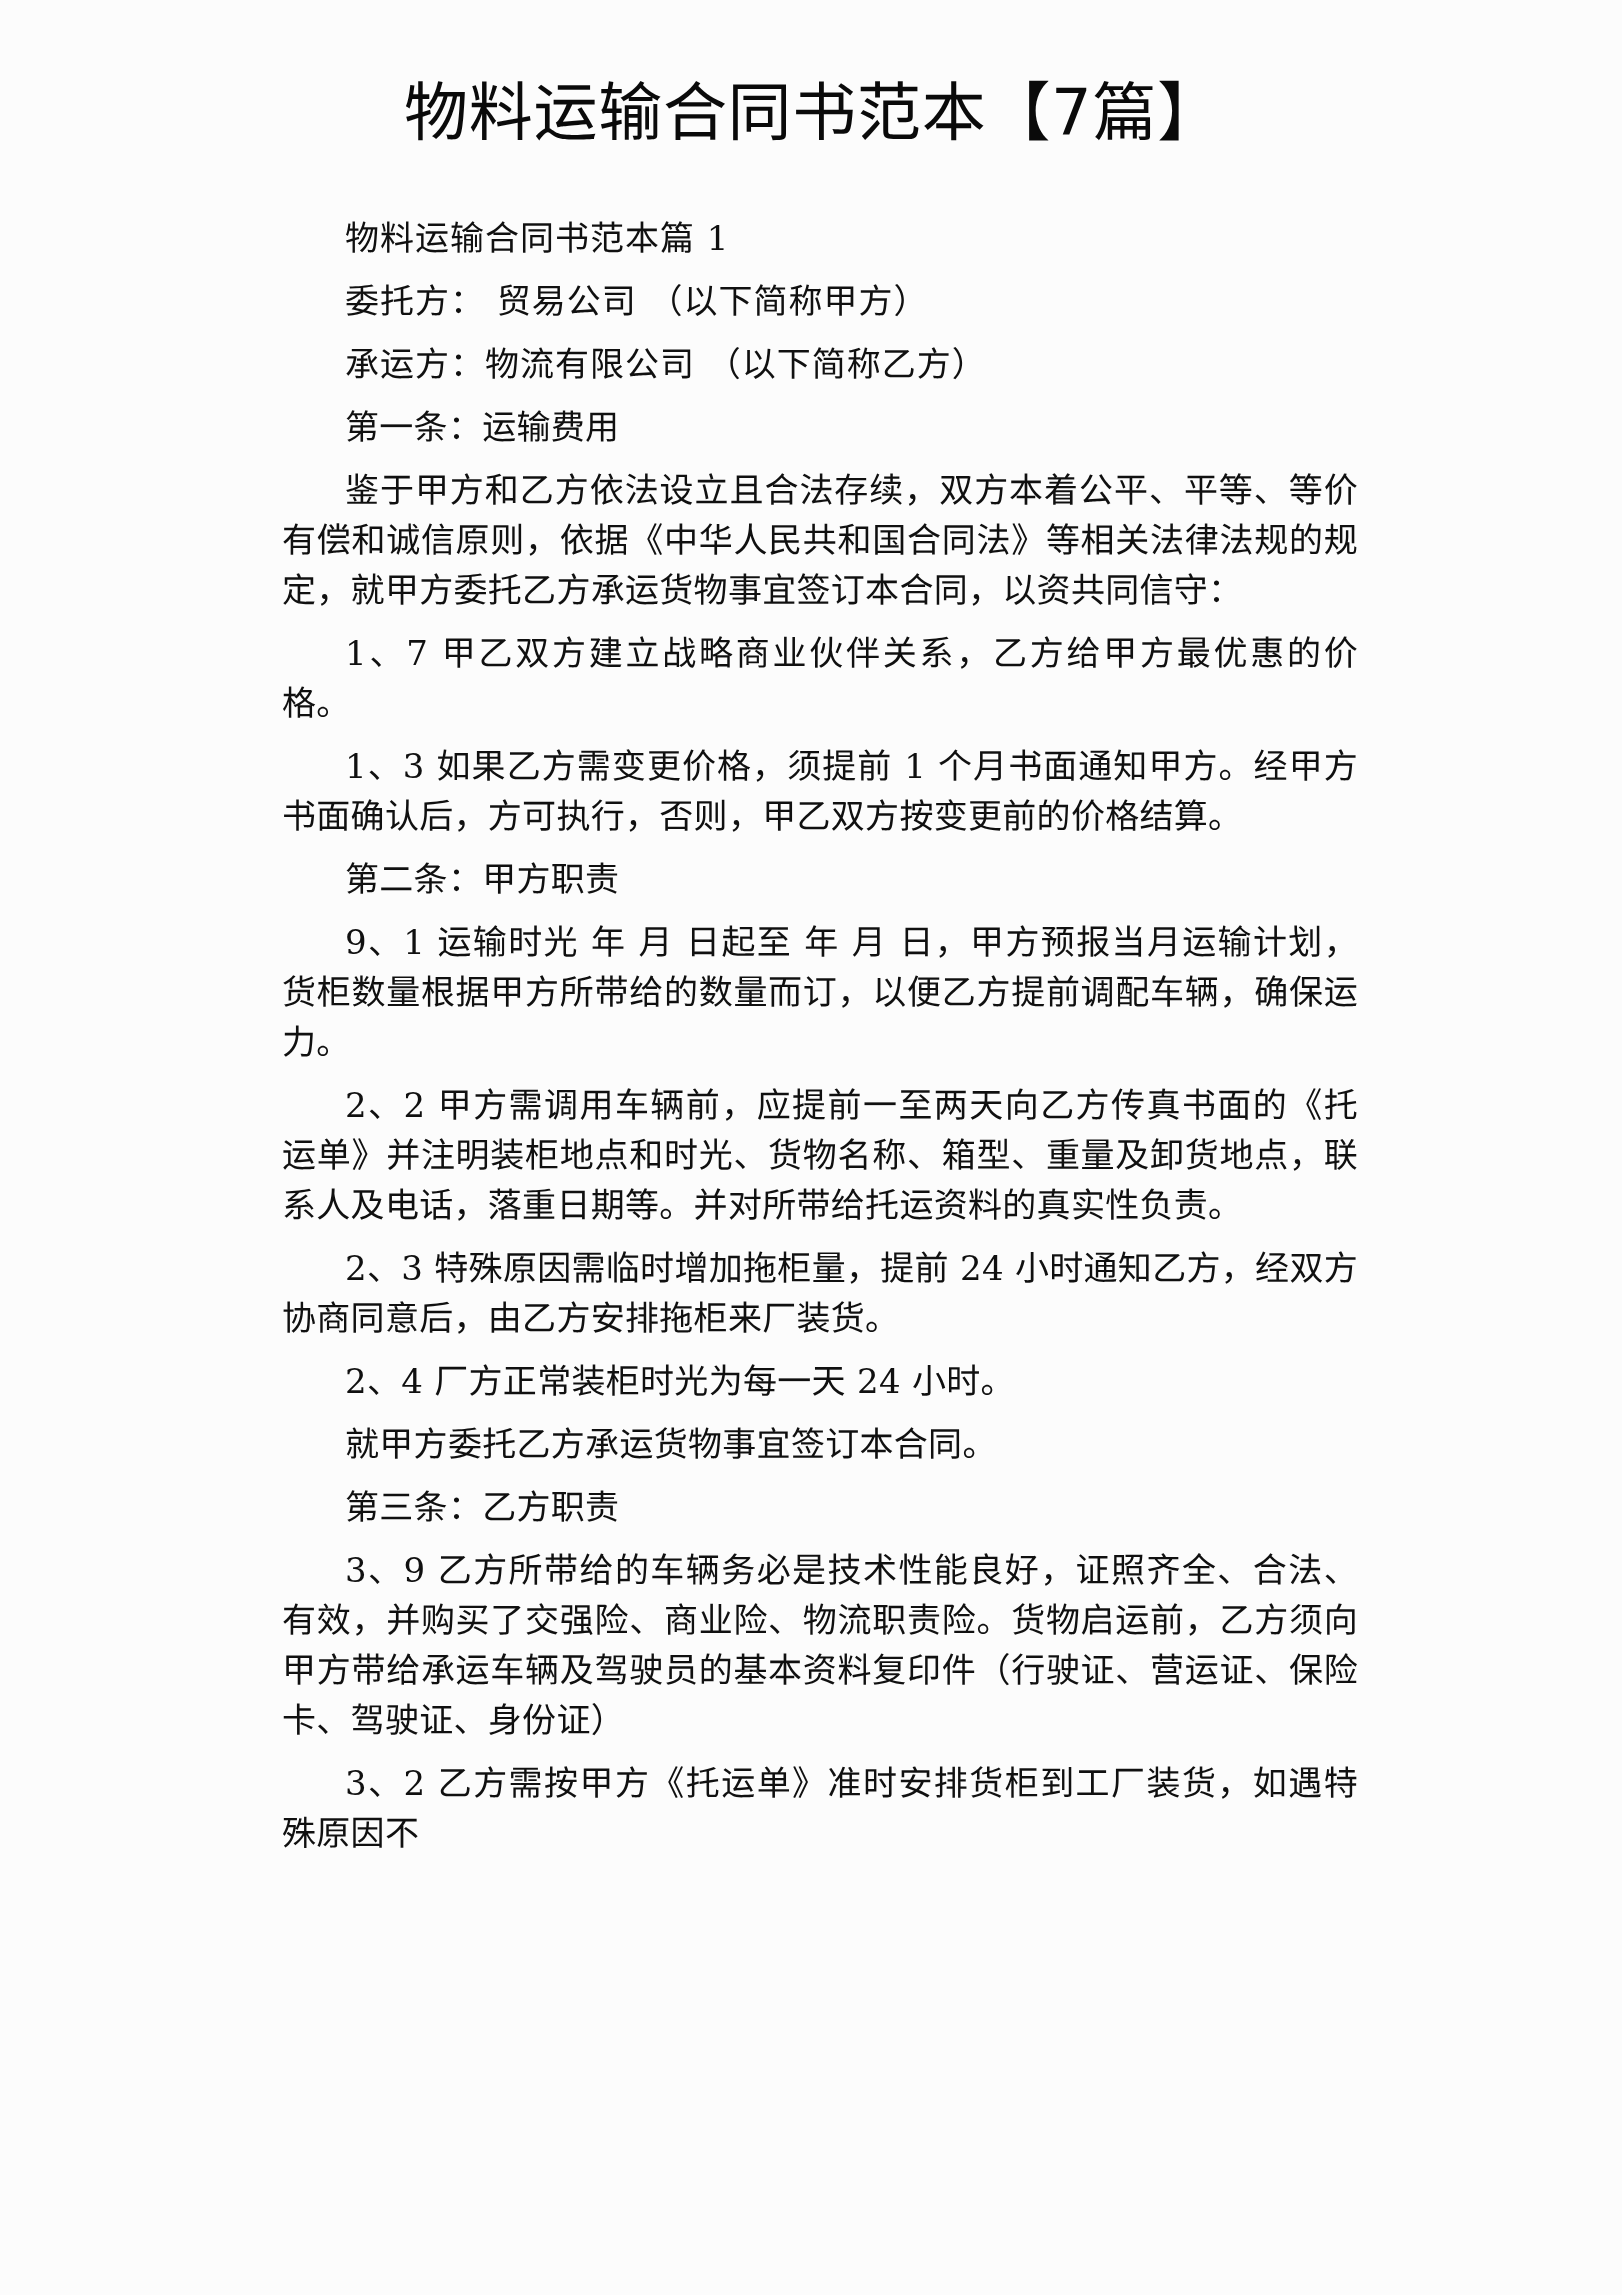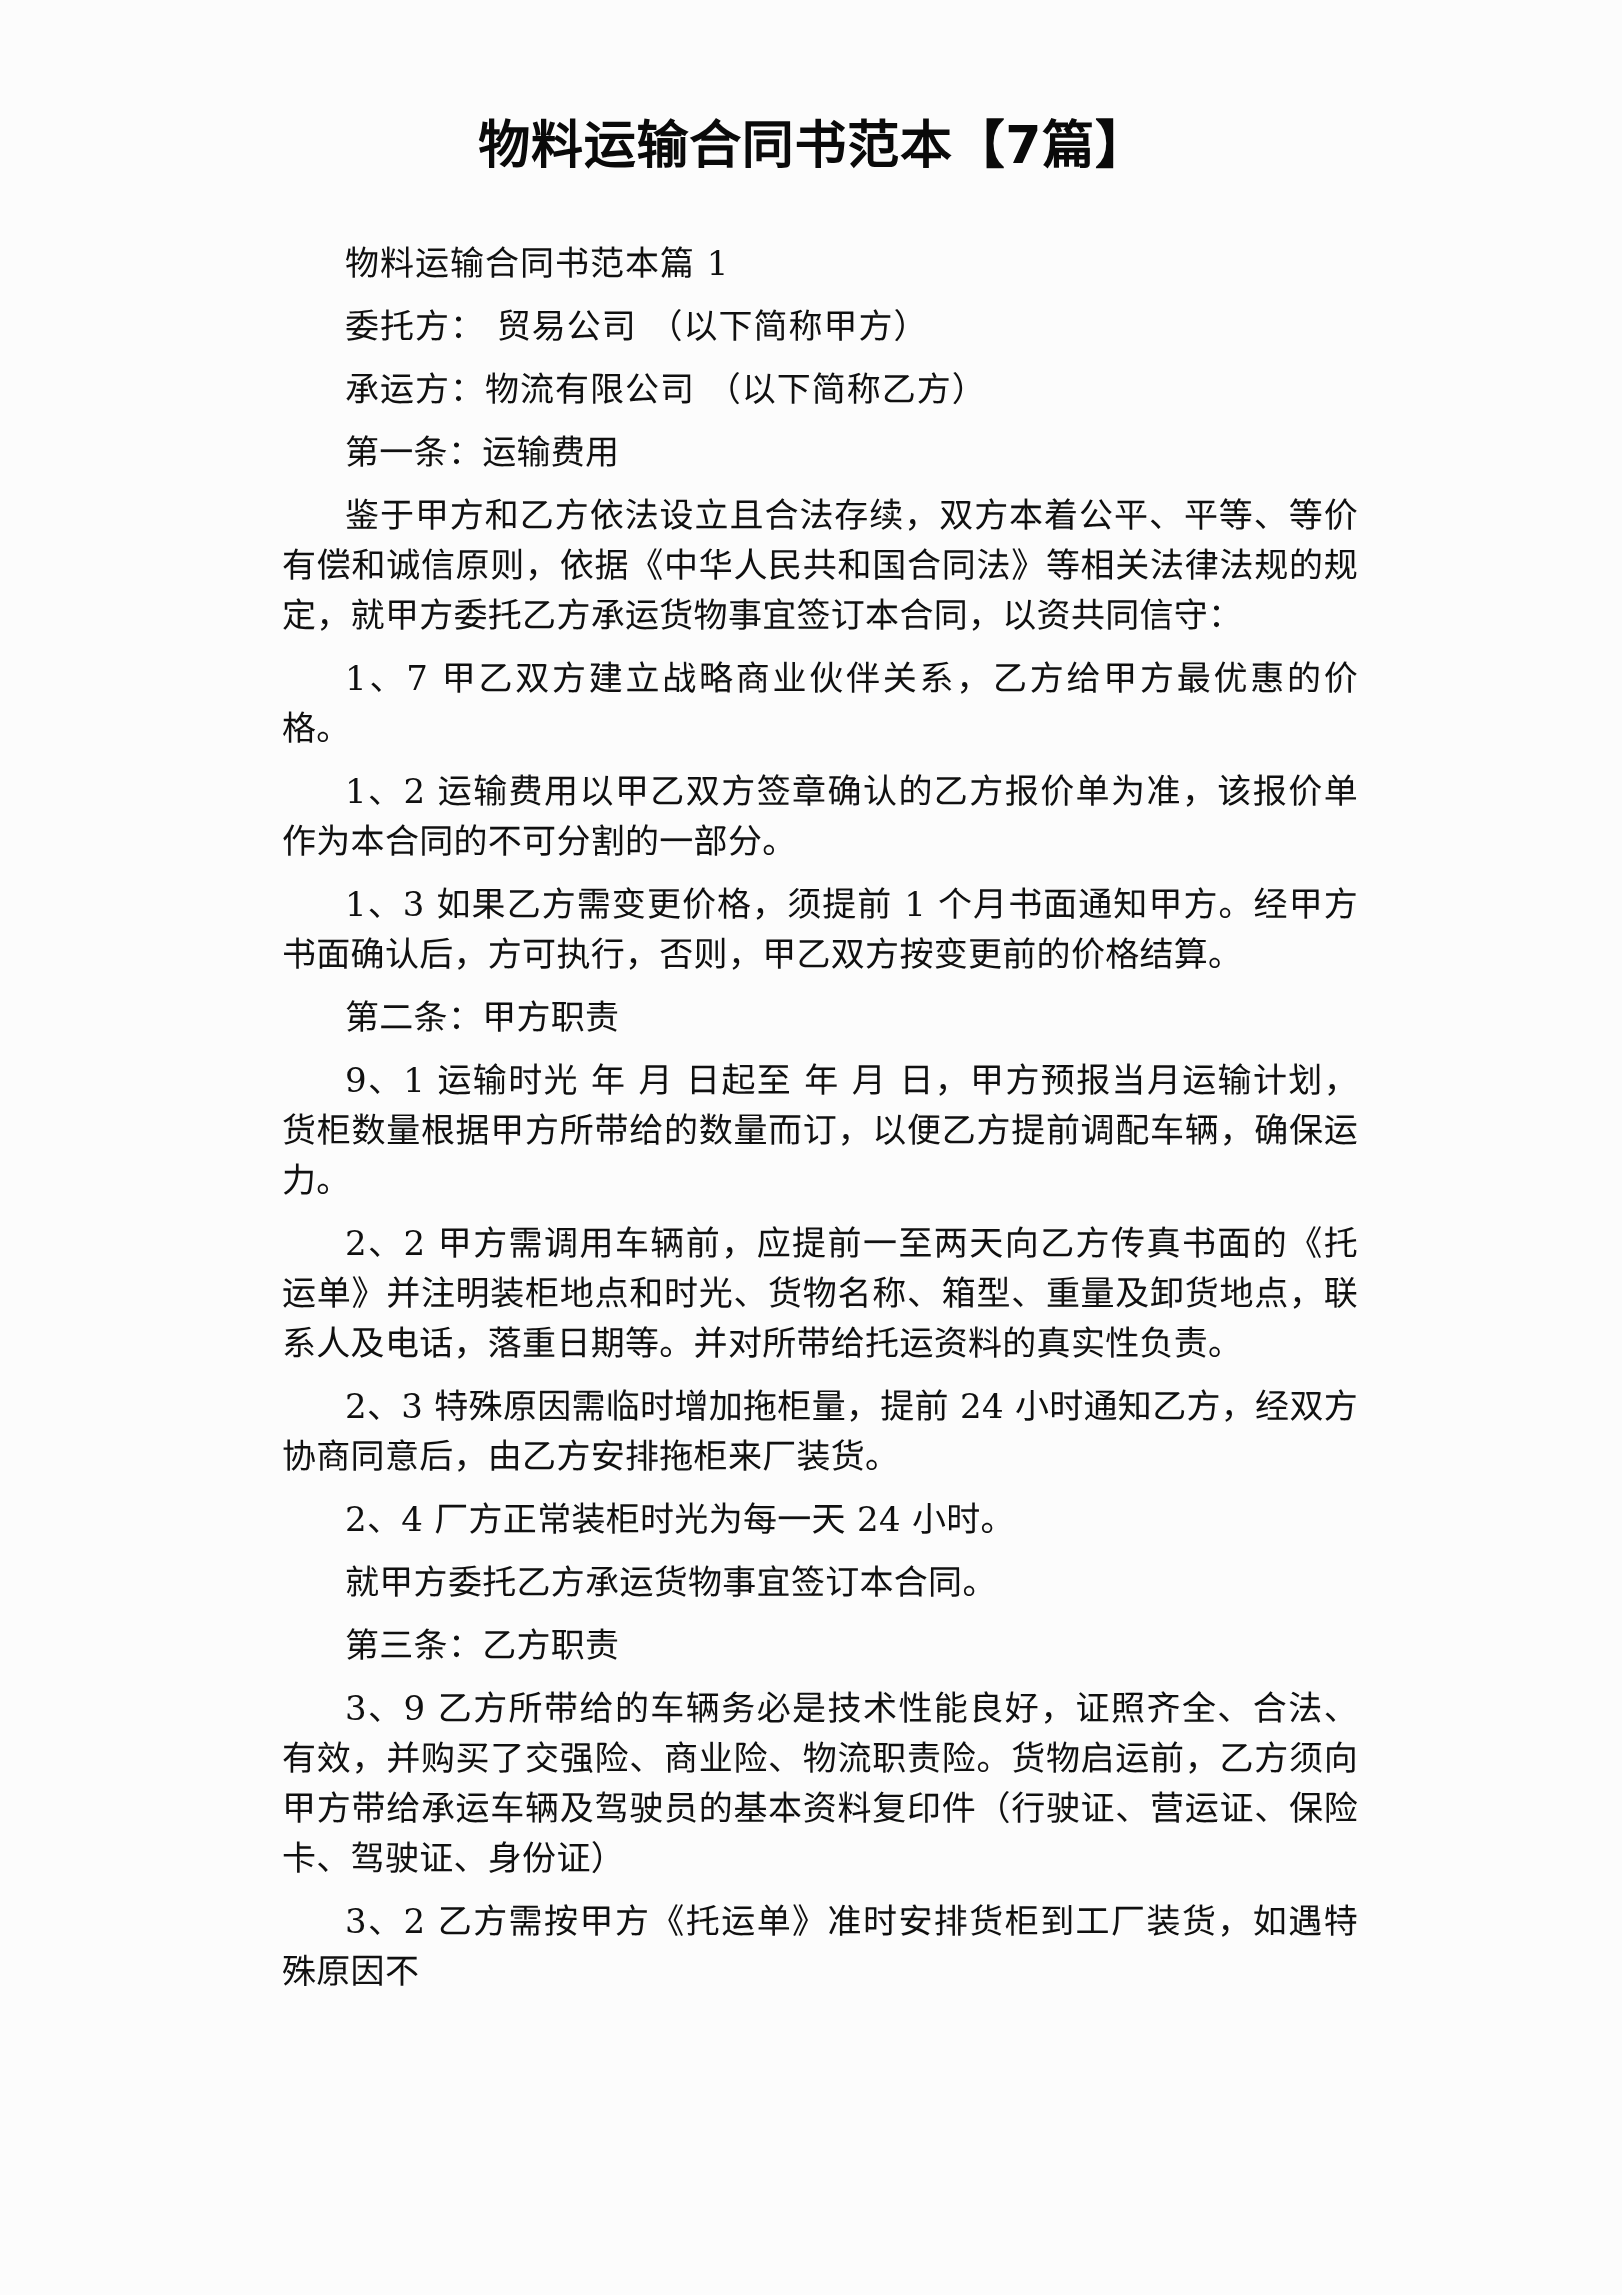--- a/index.html
+++ b/index.html
@@ -25,26 +25,26 @@
     position: absolute;
     left: 268px;
     top: 0;
     width: 1090px;
   }
 
   
   .doc-title {
     text-align: center;
     font-family: "DejaVu Sans", "Liberation Sans", sans-serif;
-    font-weight: 700;
-    font-size: 52px;
+    font-weight: 400;
+    font-size: 64px;
     line-height: 1.25;
     letter-spacing: 0.7px;
     margin: 0;
-    padding-top: 113px;
+    padding-top: 73px;
     color: #0a0a0a;
     white-space: nowrap;
   }
 
   
   .body-block {
     margin-top: 60px;
   }
 
   p.para {
@@ -80,21 +80,20 @@
 
     <h1 class="doc-title">物料运输合同书范本【7篇】</h1>
 
     <div class="body-block">
       <p class="para indent label-line">物料运输合同书范本篇 1</p>
       <p class="para indent label-line">委托方： 贸易公司 （以下简称甲方）</p>
       <p class="para indent label-line">承运方：物流有限公司 （以下简称乙方）</p>
       <p class="para indent">第一条：运输费用</p>
       <p class="para indent">鉴于甲方和乙方依法设立且合法存续，双方本着公平、平等、等价有偿和诚信原则，依据《中华人民共和国合同法》等相关法律法规的规定，就甲方委托乙方承运货物事宜签订本合同，以资共同信守：</p>
       <p class="para indent">1、7 甲乙双方建立战略商业伙伴关系，乙方给甲方最优惠的价格。</p>
-      <p class="para indent">1、2 运输费用以甲乙双方签章确认的乙方报价单为准，该报价单作为本合同的不可分割的一部分。</p>
       <p class="para indent">1、3 如果乙方需变更价格，须提前 1 个月书面通知甲方。经甲方书面确认后，方可执行，否则，甲乙双方按变更前的价格结算。</p>
       <p class="para indent">第二条：甲方职责</p>
       <p class="para indent">9、1 运输时光 年 月 日起至 年 月 日，甲方预报当月运输计划，货柜数量根据甲方所带给的数量而订，以便乙方提前调配车辆，确保运力。</p>
       <p class="para indent">2、2 甲方需调用车辆前，应提前一至两天向乙方传真书面的《托运单》并注明装柜地点和时光、货物名称、箱型、重量及卸货地点，联系人及电话，落重日期等。并对所带给托运资料的真实性负责。</p>
       <p class="para indent">2、3 特殊原因需临时增加拖柜量，提前 24 小时通知乙方，经双方协商同意后，由乙方安排拖柜来厂装货。</p>
       <p class="para indent">2、4 厂方正常装柜时光为每一天 24 小时。</p>
       <p class="para indent">就甲方委托乙方承运货物事宜签订本合同。</p>
       <p class="para indent">第三条：乙方职责</p>
       <p class="para indent">3、9 乙方所带给的车辆务必是技术性能良好，证照齐全、合法、有效，并购买了交强险、商业险、物流职责险。货物启运前，乙方须向甲方带给承运车辆及驾驶员的基本资料复印件（行驶证、营运证、保险卡、驾驶证、身份证）</p>
       <p class="para indent">3、2 乙方需按甲方《托运单》准时安排货柜到工厂装货，如遇特殊原因不</p>

